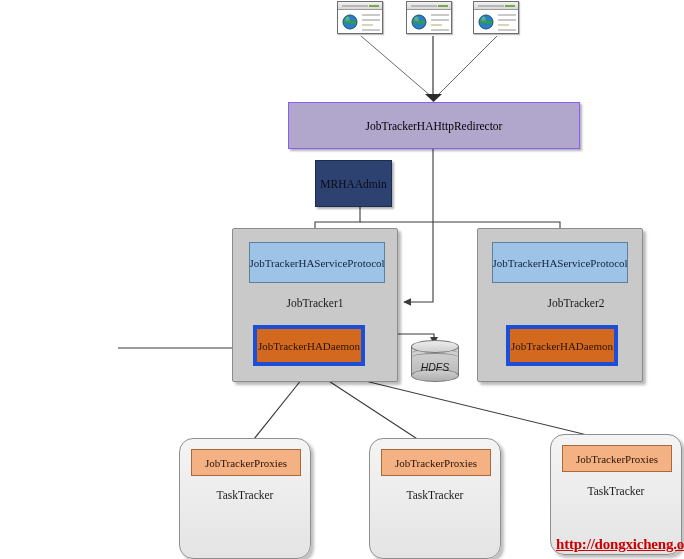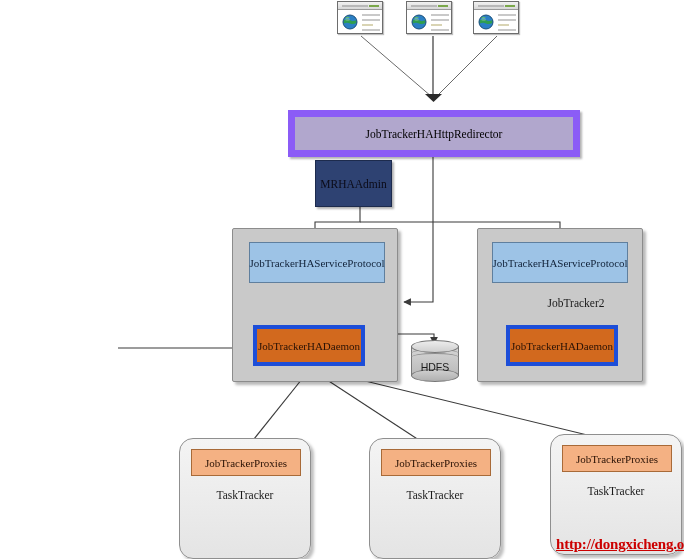--- a/index.html
+++ b/index.html
@@ -82,24 +82,24 @@
     box-sizing: border-box;
     display: flex;
     align-items: center;
     justify-content: center;
     text-align: center;
     font-size: 11.5px;
     color: #000000;
   }
 
   .redirector {
-    left: 288px; top: 110px;
+    left: 288px; top: 102px;
     width: 292px; height: 47px;
     background: #b1a7cd;
-    border: 7px solid #8b5cf6;
+    border: 1px solid #8b5cf6;
     box-shadow: 2px 2px 2px rgba(0,0,0,0.30);
   }
 
   .admin {
     left: 315px; top: 160px;
     width: 77px; height: 47px;
     background: #2e4272;
     border: 1px solid #1d2b4d;
     color: #0b0b18;
     box-shadow: 2px 2px 2px rgba(0,0,0,0.30);
@@ -180,21 +180,21 @@
     transform: rotate(90deg);
     white-space: nowrap;
     font-size: 11px;
     color: #2a1205;
   }
 
   
   .hdfs {
     position: absolute;
     left: 411px; top: 340px;
-    width: 48px; height: 28px;
+    width: 48px; height: 28px; font-style: italic;
   }
   .hdfs .cyl-body {
     position: absolute;
     left: 0; top: 6px;
     width: 48px; height: 30px;
     background: linear-gradient(#d7d7d7,#b9b9b9);
     border-left: 1px solid #777;
     border-right: 1px solid #777;
     box-sizing: border-box;
   }
@@ -353,20 +353,21 @@
   </div>
 
   <div class="node admin">
     <span>MRHAAdmin</span>
   </div>
 
   <div class="jtpanel" style="left:232px; top:228px; width:166px; height:154px;">
     <div class="inner-box proto" style="left:16px; top:13px; width:136px; height:41px;">
       <span>JobTrackerHAServiceProtocol</span>
     </div>
+    <div class="panel-label" style="top:68px;">JobTracker1</div>
     <div class="inner-box daemon" style="left:20px; top:96px; width:112px; height:41px;">
       <span>JobTrackerHADaemon</span>
     </div>
   </div>
 
   <div class="jtpanel" style="left:477px; top:228px; width:166px; height:154px;">
     <div class="inner-box proto" style="left:14px; top:13px; width:136px; height:41px;">
       <span>JobTrackerHAServiceProtocol</span>
     </div>
     <div class="panel-label" style="top:68px;margin-left:32px;">JobTracker2</div>

